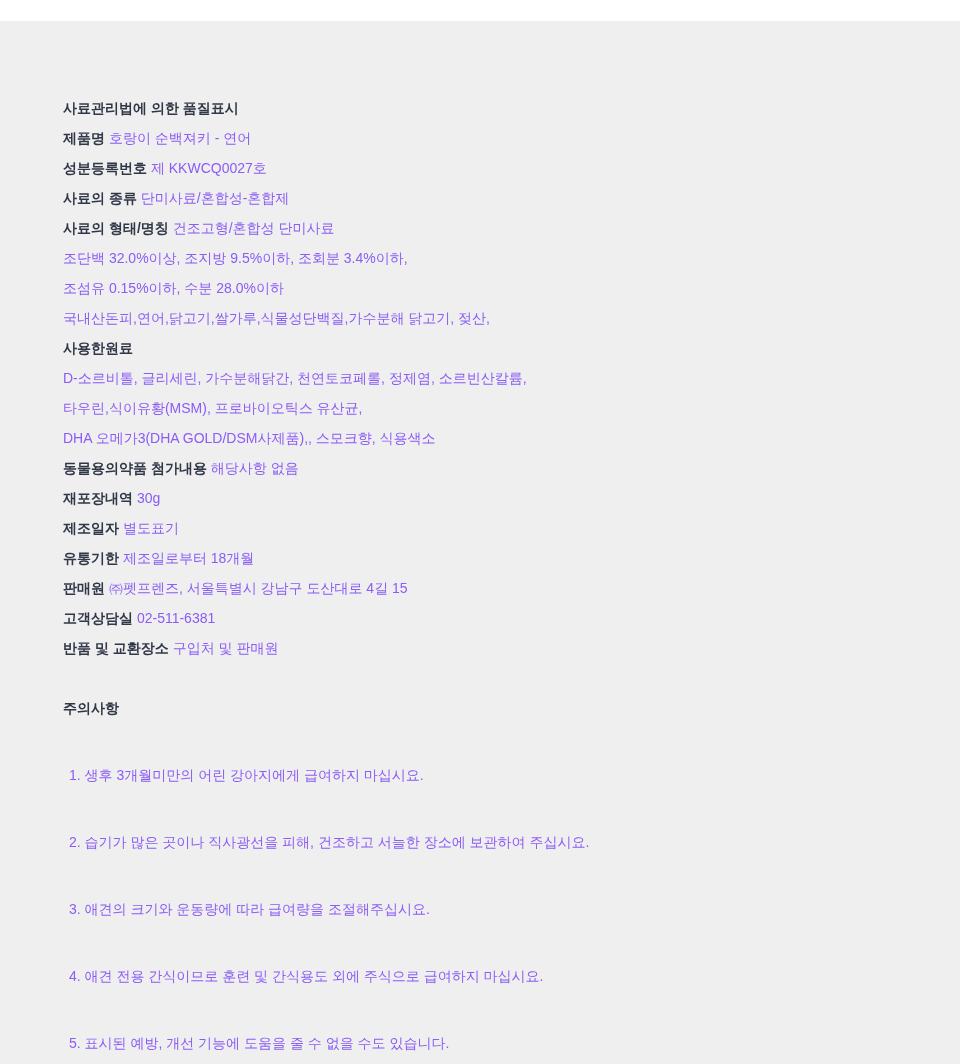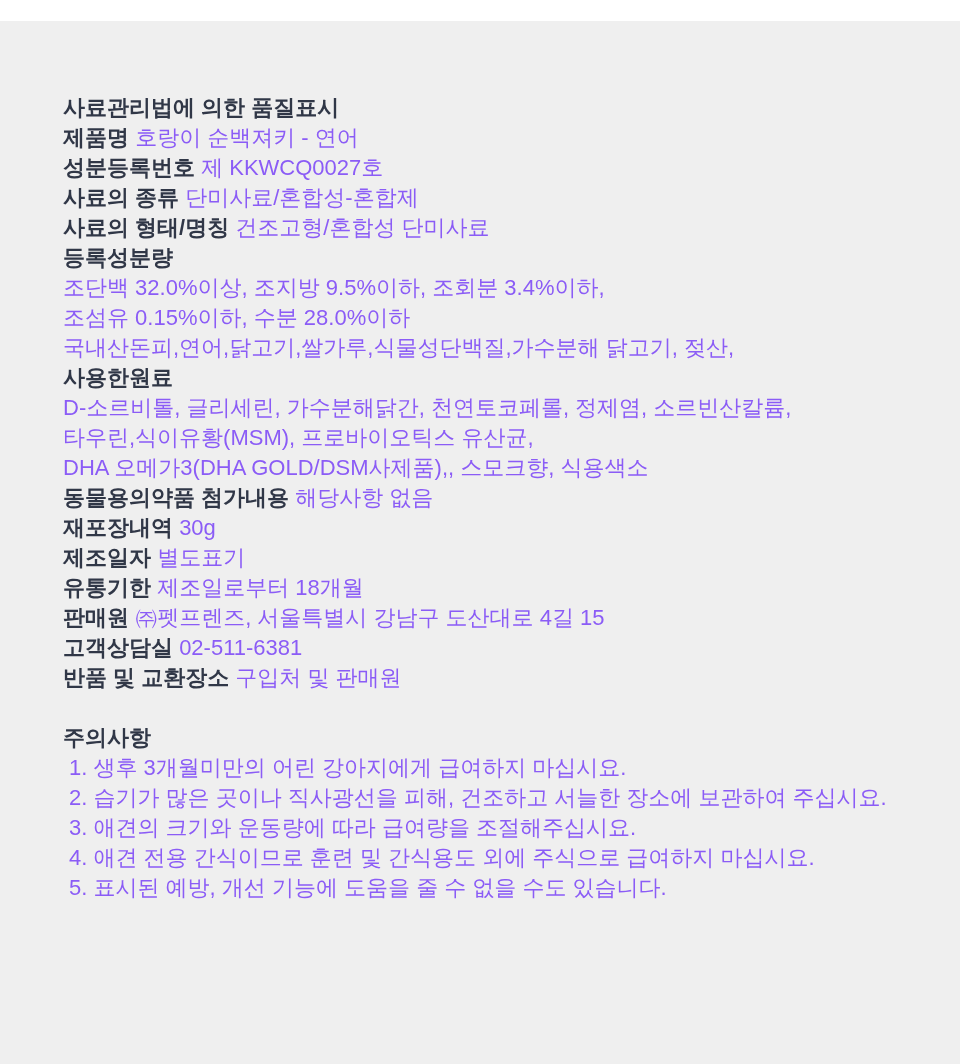--- a/index.html
+++ b/index.html
@@ -23,62 +23,62 @@
   }
   .sheet {
     position: absolute;
     top: 21px; left: 0;
     width: 960px;
     height: 1043px;
     background: #efefef;
   }
   .content {
     padding: 72px 40px 0 63px;
-    font-size: 22px;
+    font-size: 14px;
     line-height: 30px;
     color: #4c5363;
   }
   .line {
     white-space: nowrap;
   }
   .b {
     font-weight: 700;
     color: #303747;
   }
   .v {
     font-weight: 400;
     color: #8b5cf6;
   }
   .cautions {
     margin-top: 30px;
   }
   .caution-item {
     padding-left: 6px;
     white-space: nowrap;
+    margin-top: 37px;
   }
 </style>
 </head>
 <body>
 
 <div class="top-strip"></div>
 
 <div class="sheet">
   <div class="content">
 
     <div class="line"><span class="b">사료관리법에 의한 품질표시</span></div>
 
     <div class="line"><span class="b">제품명</span> <span class="v">호랑이 순백져키 - 연어</span></div>
 
     <div class="line"><span class="b">성분등록번호</span> <span class="v">제 KKWCQ0027호</span></div>
 
     <div class="line"><span class="b">사료의 종류</span> <span class="v">단미사료/혼합성-혼합제</span></div>
 
     <div class="line"><span class="b">사료의 형태/명칭</span> <span class="v">건조고형/혼합성 단미사료</span></div>
 
-    <div class="line"><span class="b">등록성분량</span></div>
 
     <div class="line"><span class="v">조단백 32.0%이상, 조지방 9.5%이하, 조회분 3.4%이하,</span></div>
 
     <div class="line"><span class="v">조섬유 0.15%이하, 수분 28.0%이하</span></div>
 
     <div class="line"><span class="v">국내산돈피,연어,닭고기,쌀가루,식물성단백질,가수분해 닭고기, 젖산,</span></div>
 
     <div class="line"><span class="b">사용한원료</span></div>
 
     <div class="line"><span class="v">D-소르비톨, 글리세린, 가수분해닭간, 천연토코페롤, 정제염, 소르빈산칼륨,</span></div>

